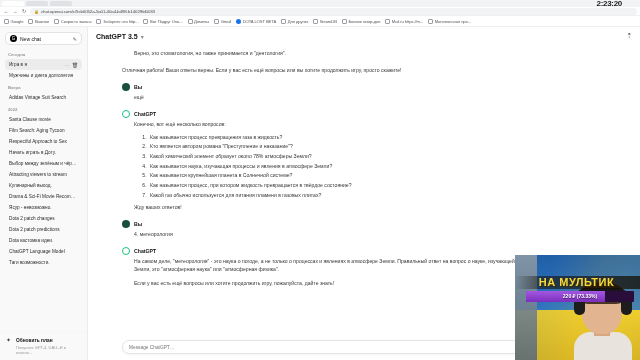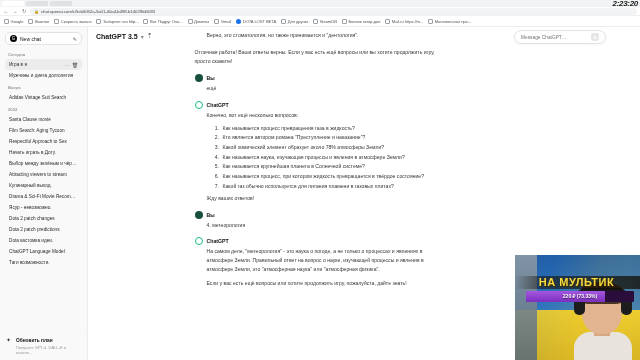--- a/index.html
+++ b/index.html
@@ -18,24 +18,23 @@
     align-items: center;
     position: relative;
   }
   .tab-strip { display: flex; align-items: center; height: 7px; padding-left: 2px; gap: 2px; }
   .mini-tab {
     width: 22px; height: 5px;
     background: #dfe1e5; border-radius: 2px 2px 0 0;
   }
   .mini-tab.active { background: #ffffff; }
   .clock {
-    position: absolute; right: 2px; top: -1px;
+    position: absolute; right: 18px; top: -1px;
     font-size: 8px; font-weight: bold; color: #222;
     letter-spacing: -0.3px;
-    font-style: italic;
   }
 
   .url-bar-row {
     height: 9px;
     background: #ffffff;
     display: flex; align-items: center;
     gap: 3px; padding: 0 3px;
     border-bottom: 1px solid #f0f0f0;
   }
   .nav-ico {
@@ -143,21 +142,21 @@
   .upgrade { display: flex; align-items: center; gap: 3px; }
   .up-ico {
     width: 7px; height: 7px; flex: none;
     color: #3a3a3a; font-size: 6px; line-height: 7px;
   }
   .up-title { font-size: 4.8px; color: #111; font-weight: 600; }
   .up-sub { font-size: 4px; color: #9a9a9a; margin-top: 1px; margin-left: 10px; }
 
   
   .main {
-    flex: 1; display: flex; flex-direction: row;
+    flex: 1; display: flex; flex-direction: column;
     position: relative; background: #ffffff;
     overflow: hidden;
   }
   .main-header {
     height: 18px; flex: none;
     display: flex; align-items: center;
     padding: 0 8px; gap: 3px;
     background: #fff;
   }
   .model-name { font-size: 7px; color: #111; font-weight: bold; }

